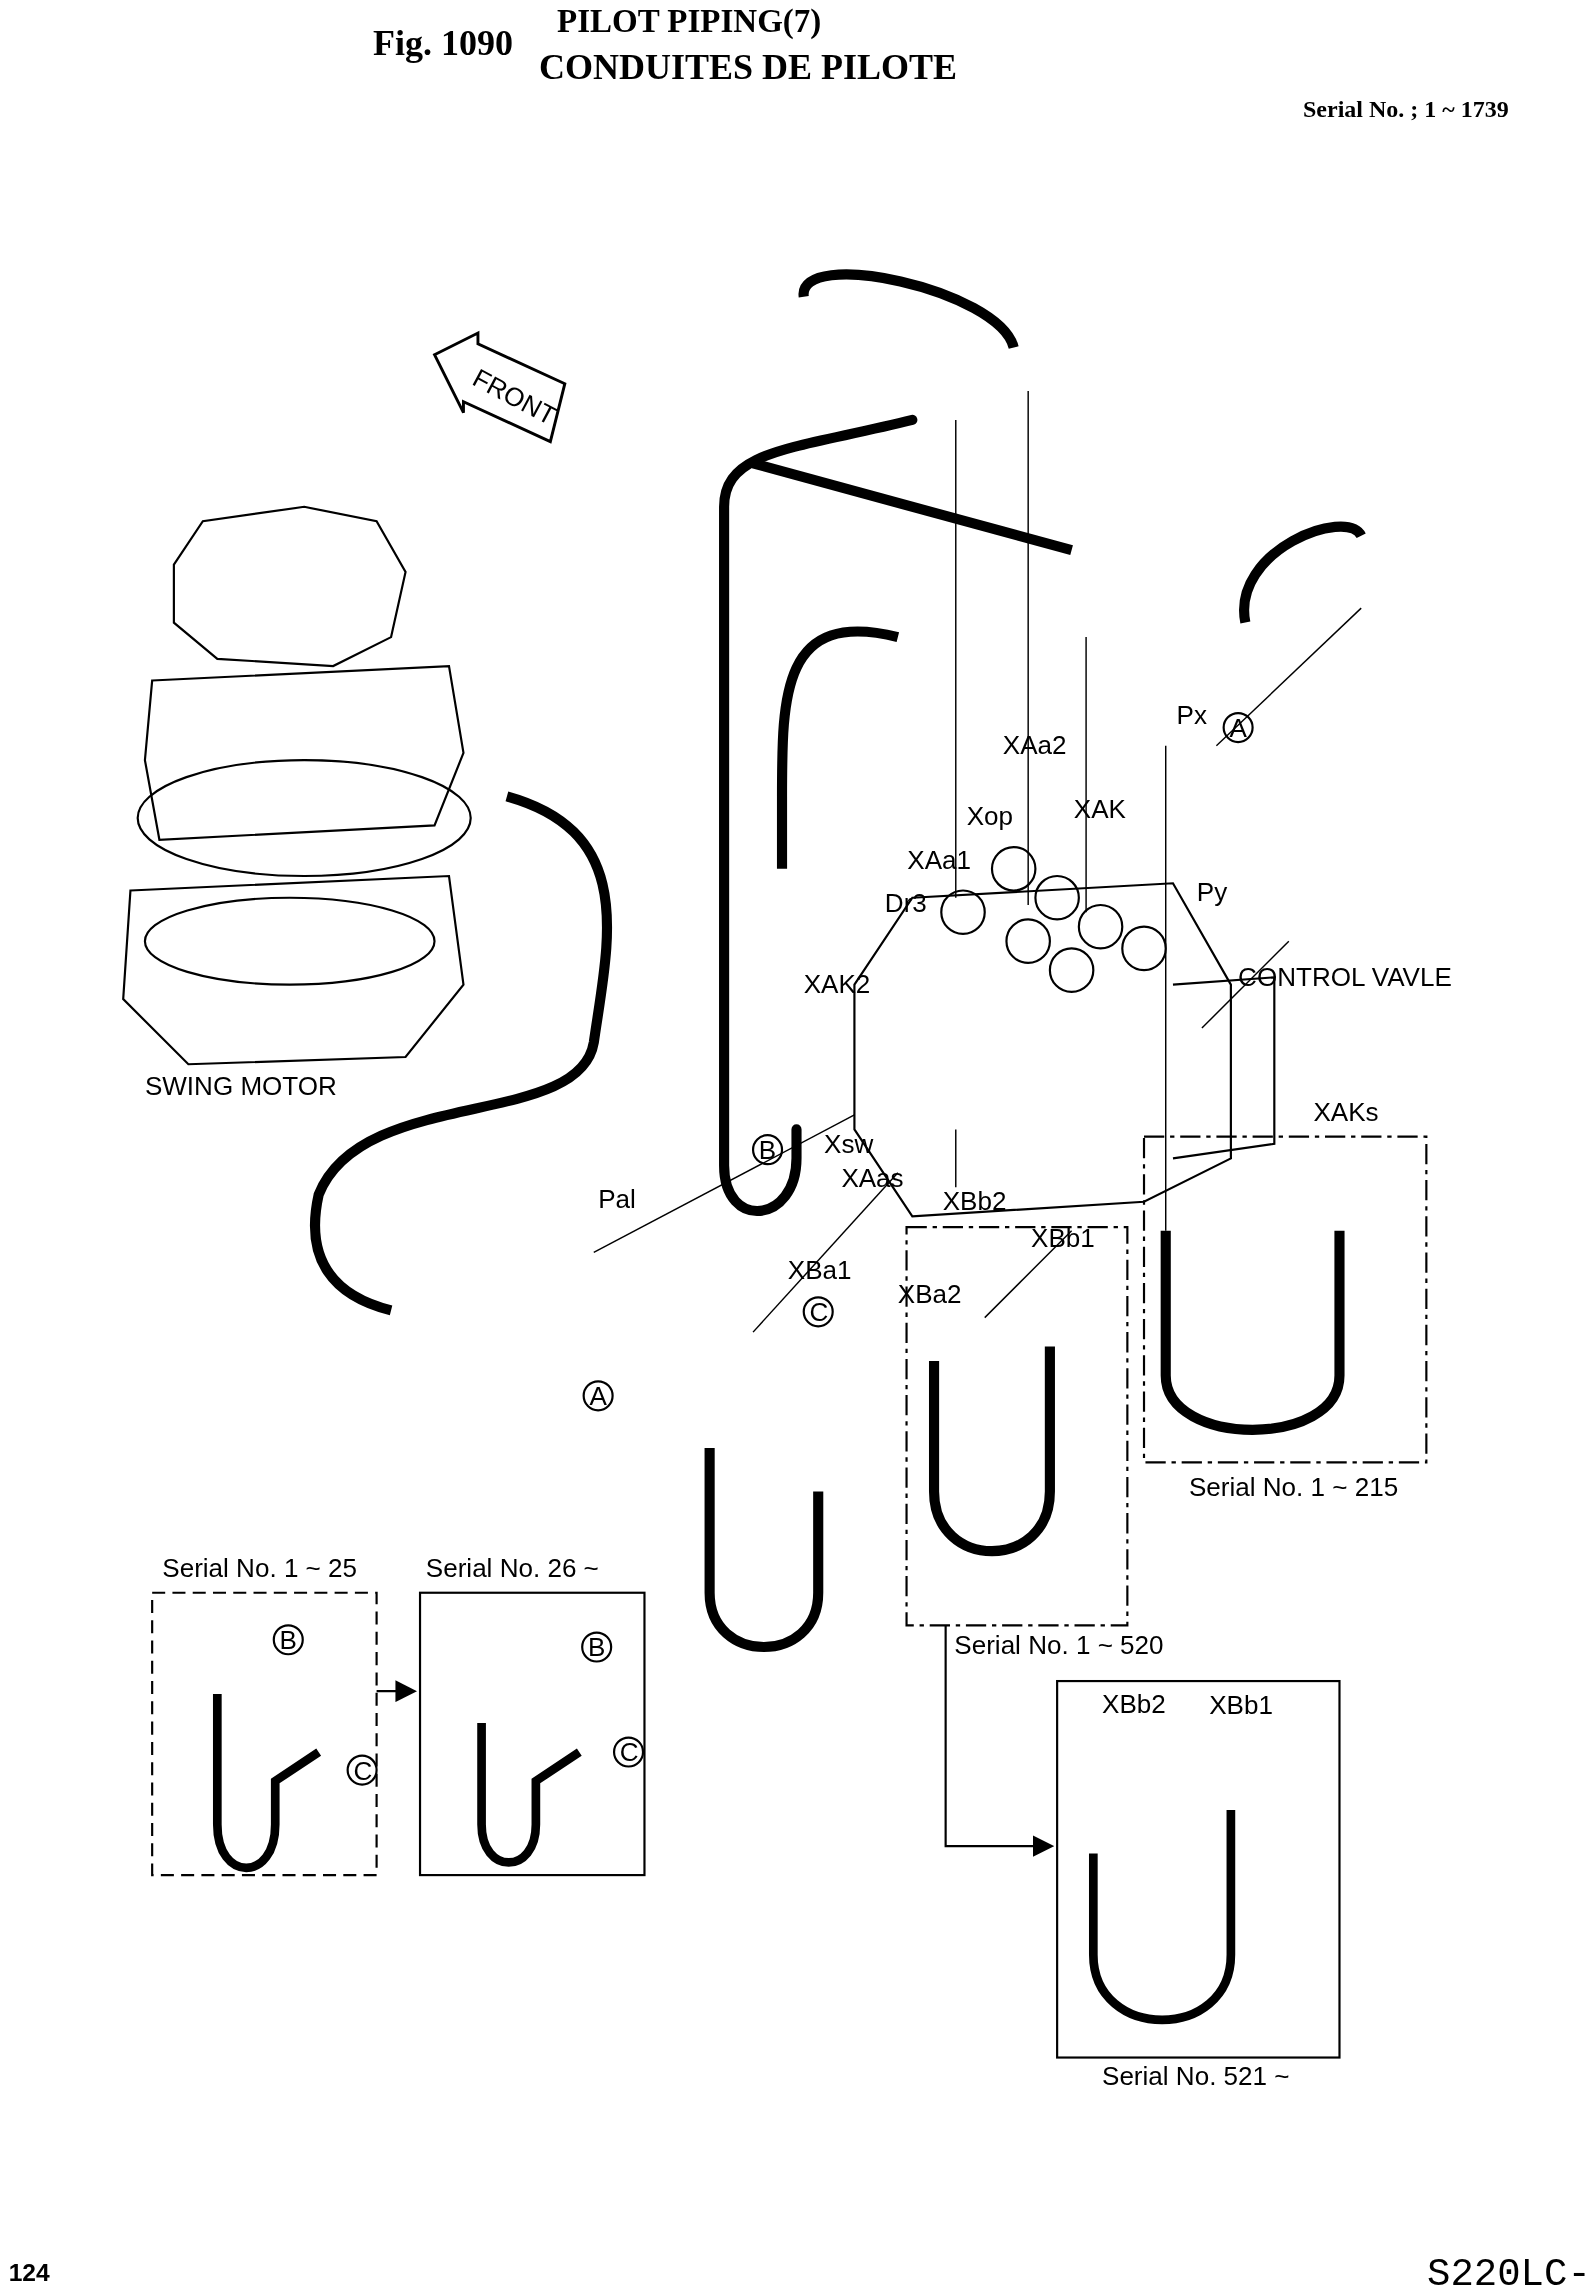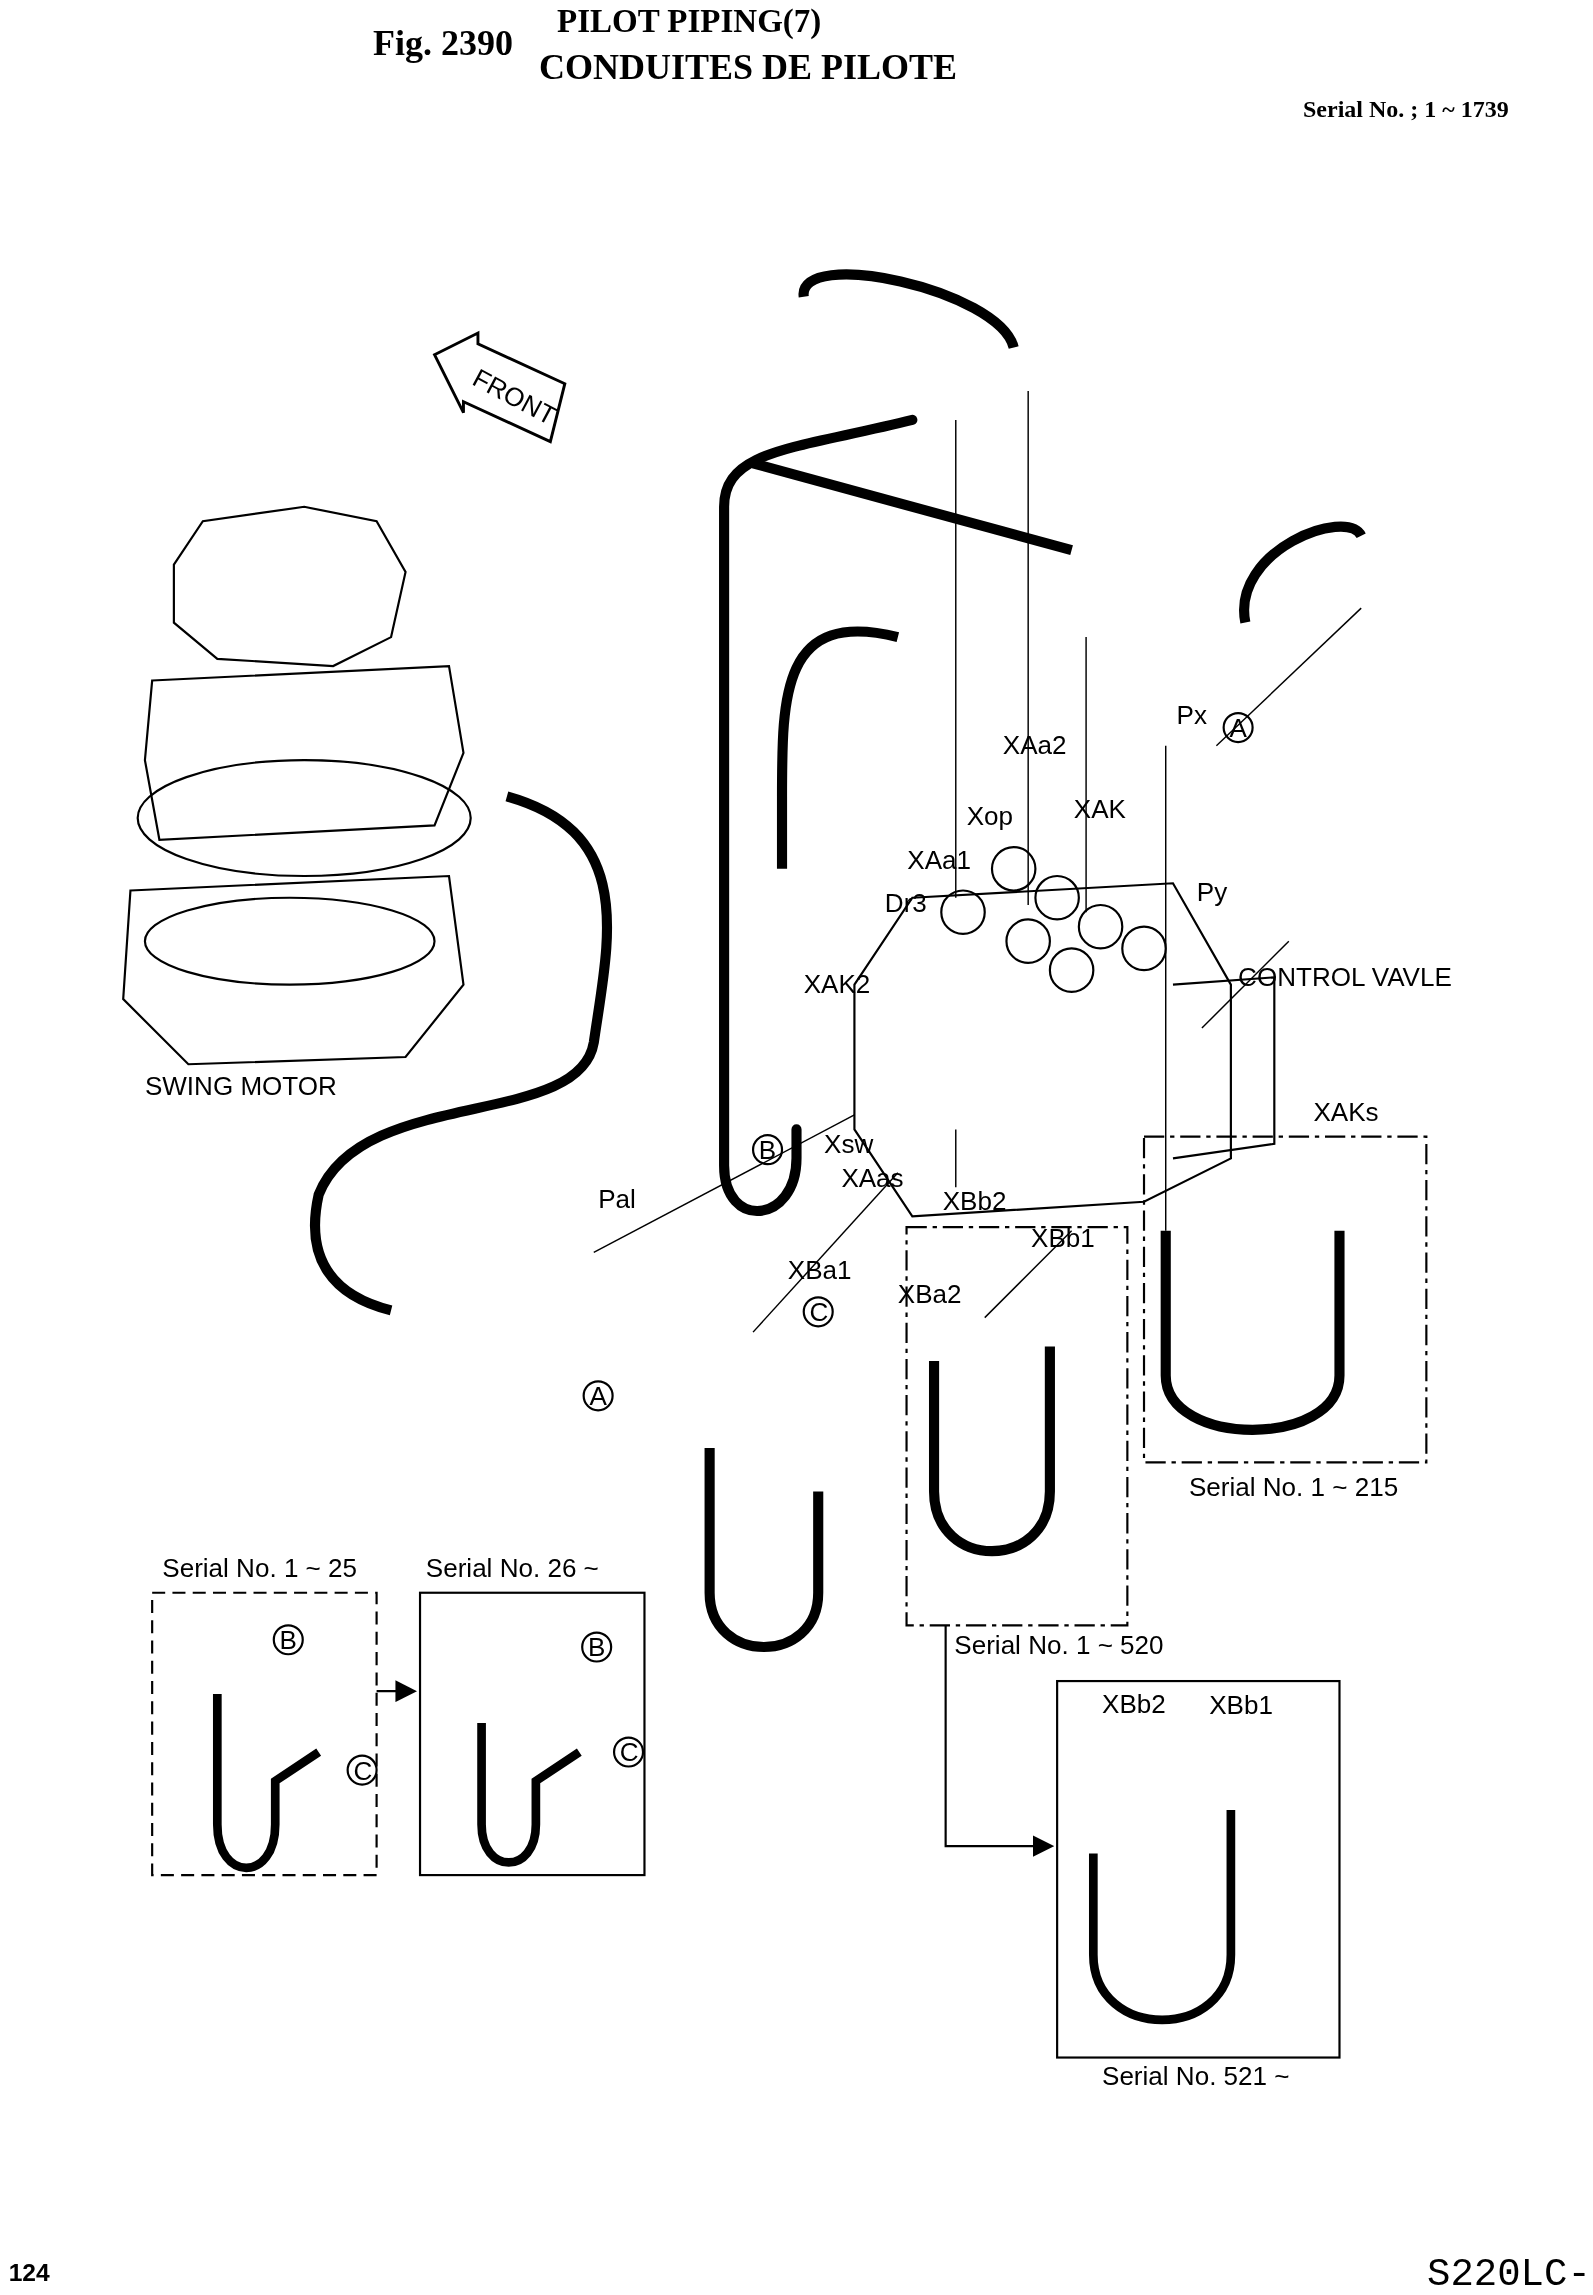--- a/index.html
+++ b/index.html
@@ -22,21 +22,21 @@
   .footer-model { left: 1427px; top: 2253px; font-size: 39px; }
 </style>
 </head>
 <body>
 
 <table id="rev-table">
   <tbody>
 </tbody>
   </table>
 
-<div id="fig-no" class="abs serif">Fig. 2390</div>
+<div id="fig-no" class="abs serif">Fig. 1090</div>
 <div id="title-en" class="abs serif">PILOT PIPING(7)</div>
 <div id="title-fr" class="abs serif">CONDUITES DE PILOTE</div>
 <div id="serial-main" class="abs serif">Serial No. ; 1 ~ 1739</div>
 
 <svg id="diagram" viewBox="0 0 2200 3170" xmlns="http://www.w3.org/2000/svg">
   <defs>
     <marker id="arrowhead" markerWidth="10" markerHeight="10" refX="8" refY="5" orient="auto">
       <path d="M0,0 L10,5 L0,10 z" fill="#000"></path>
     </marker>
   </defs>

